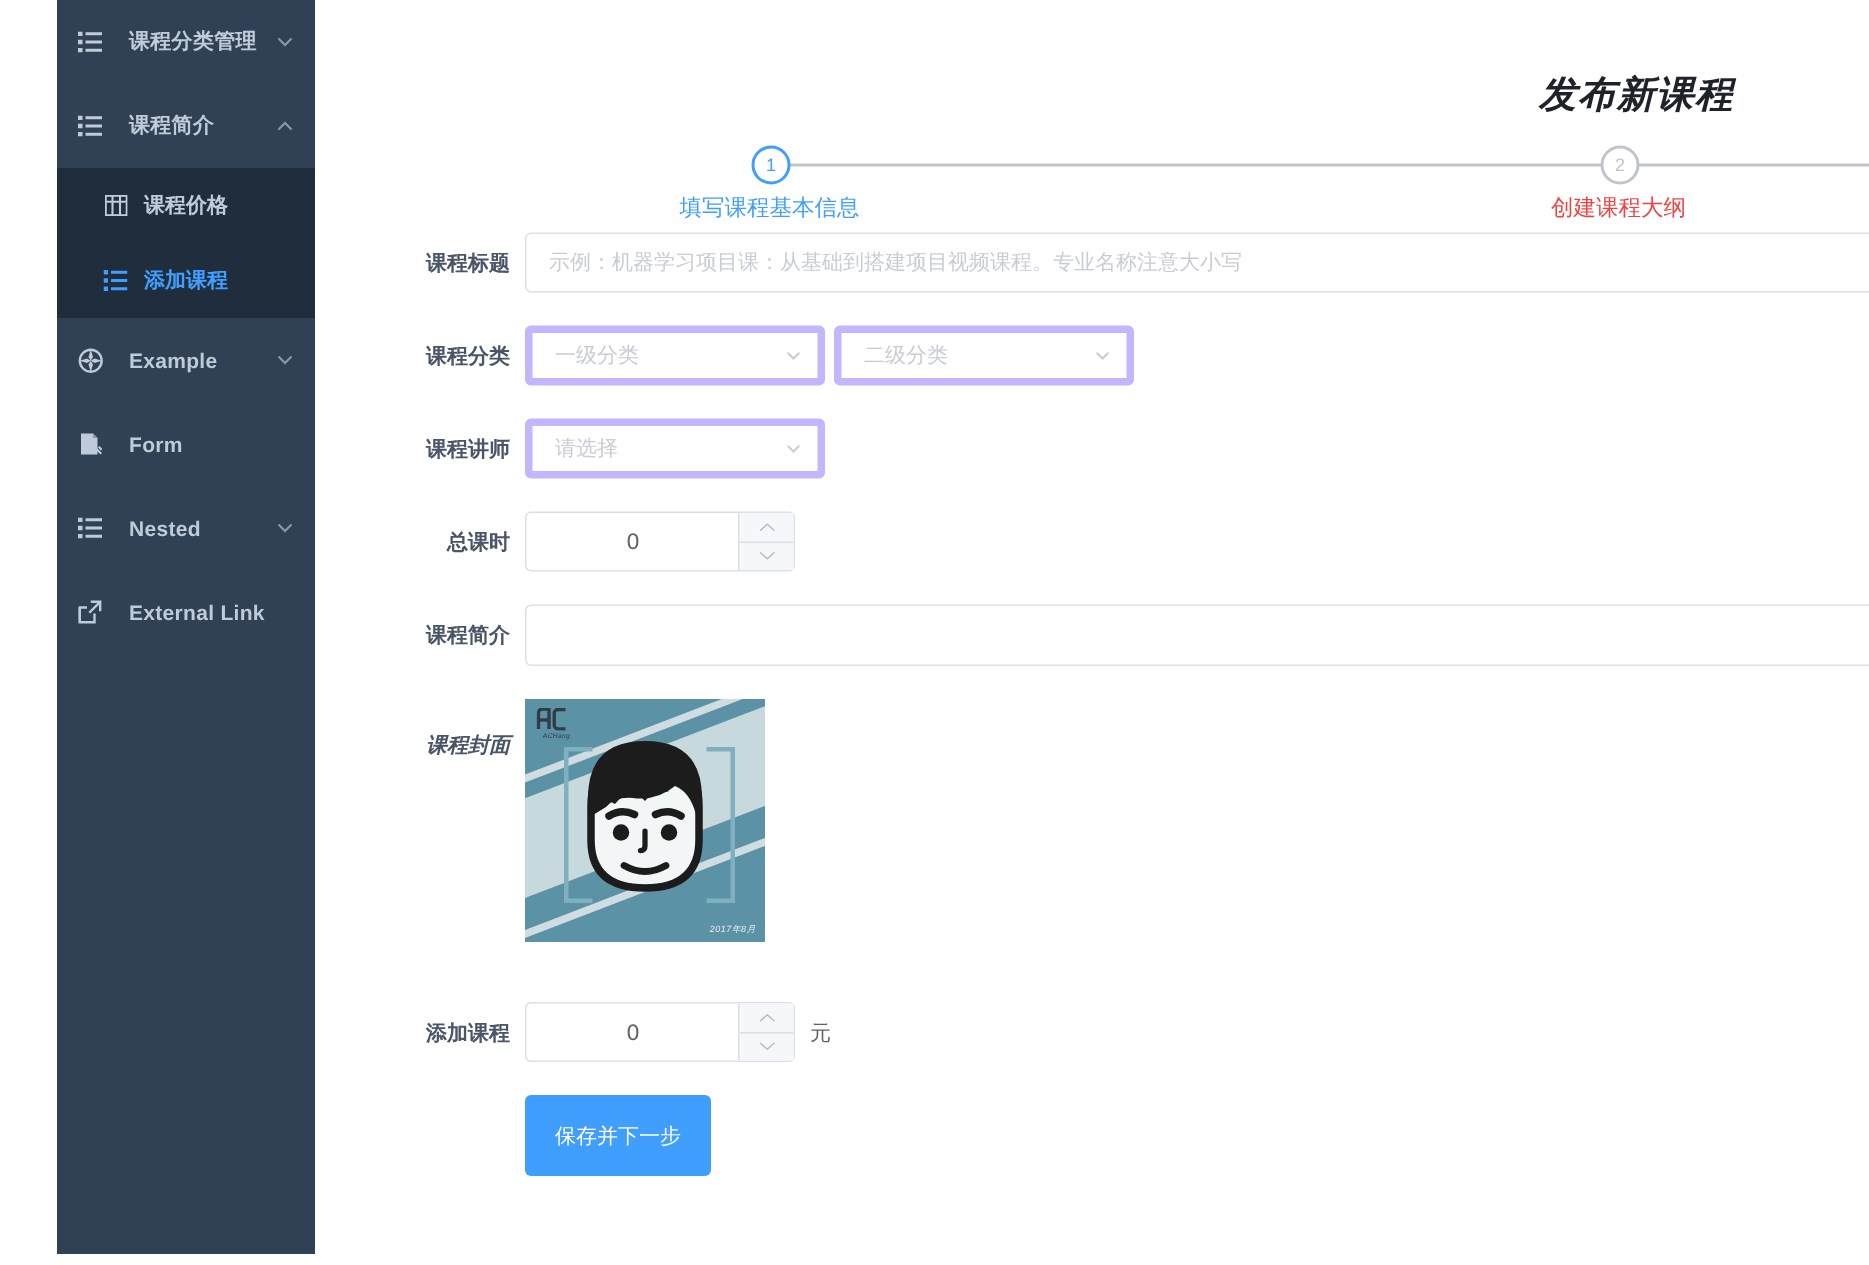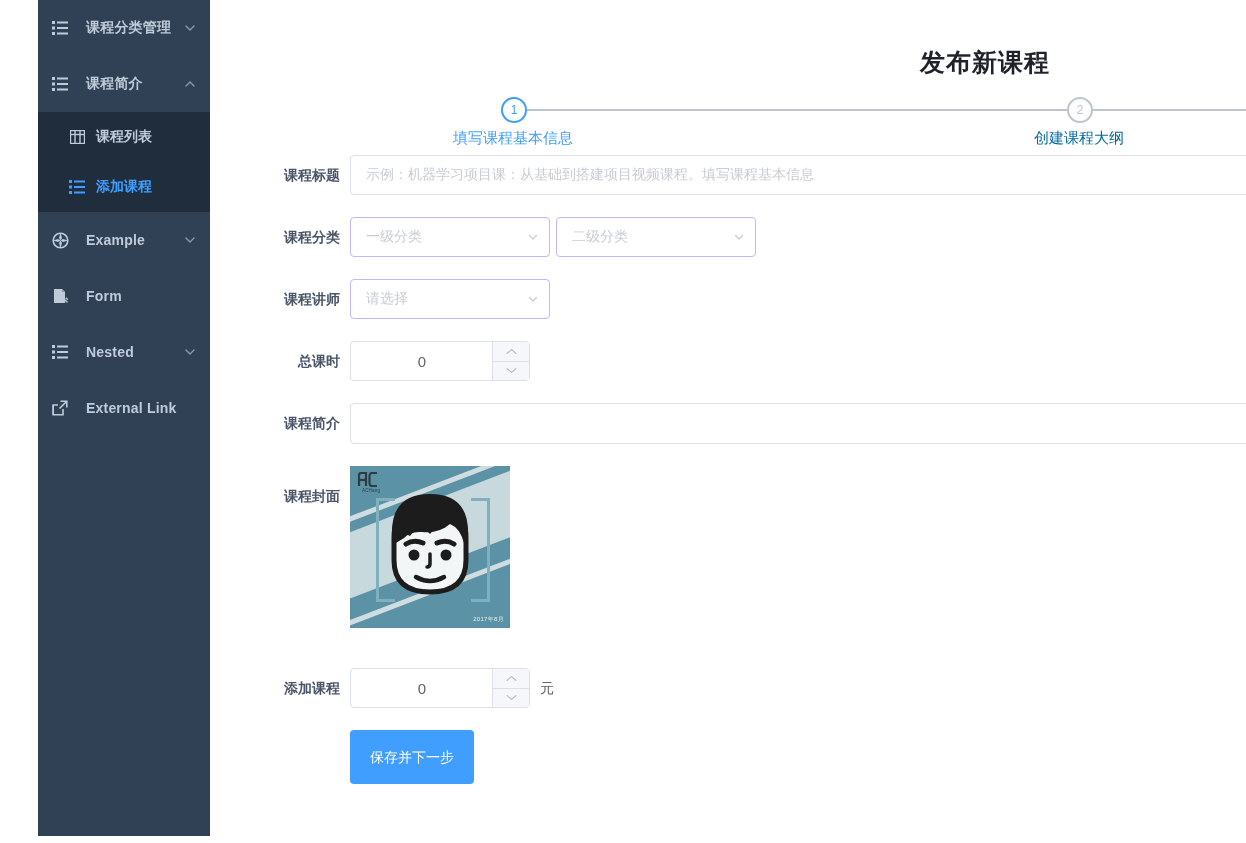--- a/index.html
+++ b/index.html
@@ -43,43 +43,44 @@
     width: 18px; height: 18px; display:flex; align-items:center; justify-content:center;
     color:#bfcbd9;
   }
   .sub-item .m-label { font-size: 14px; color: #bfcbd9; white-space: nowrap; }
   .sub-item.active .m-label, .sub-item.active .m-icon { color: #409eff; }
 
   
   .main { position: absolute; left: 210px; top: 0; right: 0; bottom: 0; background: #fff; }
 
   .page-title {
-    position: absolute; left: 0; right: 0; top: 46px;
-    text-align: left; font-size: 25px; font-weight: bold; color: #1f2329;
+    position: absolute; left: 16px; right: 0; top: 46px;
+    text-align: center; font-size: 25px; font-weight: bold; color: #1f2329;
     letter-spacing: 1px;
+    font-style: italic;
   }
   .page-title .tw { display:inline-block; margin-left: 710px; }
 
   
   .steps { position: absolute; left: 0; right: -0px; top: 97px; height: 60px; }
   .step-line {
     position: absolute; left: 303px; right: 0; top: 12px; height: 2px; background: #c0c4cc;
   }
   .step {
     position: absolute; top: 0; width: 0; text-align: center;
   }
   .step .circle {
     position: absolute; left: -12px; top: 0; width: 22px; height: 22px;
     border-radius: 50%; border: 2px solid #c0c4cc; background:#fff;
     font-size: 12px; line-height: 22px; color: #c0c4cc; text-align:center;
     box-sizing: content-box;
   }
   .step .s-label {
     position: absolute; left: -120px; top: 32px; width: 240px;
-    font-size: 15px; color: #0369a1; text-align: center; white-space: nowrap;
+    font-size: 15px; color: #ef4444; text-align: center; white-space: nowrap;
   }
   .step.active .circle { border-color: #409eff; color: #409eff; }
   .step.active .s-label { color: #409eff; }
 
   
   .form { position: absolute; left: 0; top: 155px; right: 0; }
   .row { position: relative; margin-bottom: 22px; }
   .label {
     position: absolute; left: 0; top: 0; width: 130px; text-align: right;
     font-size: 14px; font-weight: bold; color: #4a5568; line-height: 40px;
@@ -88,21 +89,21 @@
 
   .el-input {
     height: 40px; border: 1px solid #dcdfe6; border-radius: 4px; background:#fff;
     box-sizing: border-box; display:flex; align-items:center;
     padding: 0 15px; font-size: 14px; color:#606266;
   }
   .el-input .ph { color: #c8ccd4; font-size: 14px; }
   .input-wide { width: 1036px; }
 
   .el-select {
-    position: relative; width: 200px; height: 40px; border: 1px solid #c4b5fd;
+    position: relative; width: 200px; height: 40px; border: 5px solid #c4b5fd;
     border-radius: 4px; background: #fff; box-sizing: border-box;
     display:flex; align-items:center; padding: 0 30px 0 15px; font-size: 14px;
   }
   .el-select .ph { color: #c8ccd4; }
   .el-select .caret {
     position:absolute; right: 10px; top: 50%; margin-top:-6px;
     width: 12px; height: 12px; color: #c8ccd4;
   }
   .selects { display:flex; gap: 6px; }
 
@@ -224,21 +225,21 @@
     <div class="submenu">
       <div class="sub-item">
         <span class="m-icon">
           <svg width="15" height="14" viewBox="0 0 15 14">
             <rect x="0.5" y="0.5" width="14" height="13" stroke="#bfcbd9" stroke-width="1.4" fill="none"></rect>
             <line x1="0.5" y1="4.5" x2="14.5" y2="4.5" stroke="#bfcbd9" stroke-width="1.4"></line>
             <line x1="5" y1="0.5" x2="5" y2="13.5" stroke="#bfcbd9" stroke-width="1.4"></line>
             <line x1="10" y1="0.5" x2="10" y2="13.5" stroke="#bfcbd9" stroke-width="1.4"></line>
           </svg>
         </span>
-        <span class="m-label">课程列表</span>
+        <span class="m-label">课程价格</span>
       </div>
       <div class="sub-item active">
         <span class="m-icon">
           <svg width="16" height="14" viewBox="0 0 16 14" fill="none">
             <rect x="0" y="0" width="3" height="3" fill="#409eff"></rect>
             <rect x="5" y="0.5" width="11" height="2" fill="#409eff"></rect>
             <rect x="0" y="5.5" width="3" height="3" fill="#409eff"></rect>
             <rect x="5" y="6" width="11" height="2" fill="#409eff"></rect>
             <rect x="0" y="11" width="3" height="3" fill="#409eff"></rect>
             <rect x="5" y="11.5" width="11" height="2" fill="#409eff"></rect>
@@ -327,21 +328,21 @@
         <div class="s-label">创建课程大纲</div>
       </div>
     </div>
 
     <div class="form">
 
       <div class="row">
         <div class="label">课程标题</div>
         <div class="ctrl">
           <div class="el-input input-wide">
-            <span class="ph">示例：机器学习项目课：从基础到搭建项目视频课程。填写课程基本信息</span>
+            <span class="ph">示例：机器学习项目课：从基础到搭建项目视频课程。专业名称注意大小写</span>
           </div>
         </div>
       </div>
 
       <div class="row">
         <div class="label">课程分类</div>
         <div class="ctrl">
           <div class="selects">
             <div class="el-select">
               <span class="ph">一级分类</span>
@@ -398,21 +399,21 @@
         </div>
       </div>
 
       <div class="row">
         <div class="label">课程简介</div>
         <div class="ctrl">
           <div class="textarea"></div>
         </div>
       </div>
 
-      <div class="row" style="margin-bottom:40px;">
+      <div class="row" style="margin-bottom:40px;font-style:italic;">
         <div class="label" style="line-height:60px;">课程封面</div>
         <div class="ctrl">
           <div class="cover">
             <div class="band"></div>
             <div class="band2"></div>
             <div class="band3"></div>
             <div class="brk-l"></div>
             <div class="brk-r"></div>
 
             <div class="logo">

